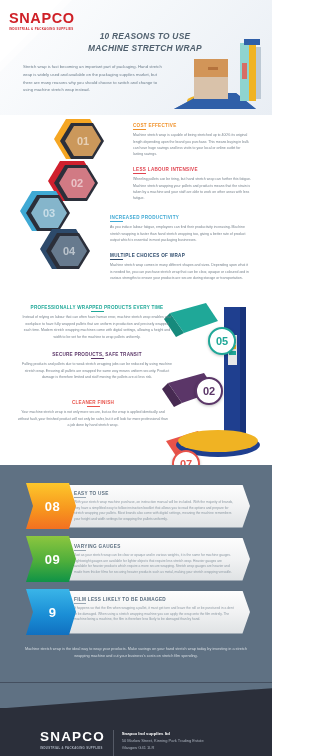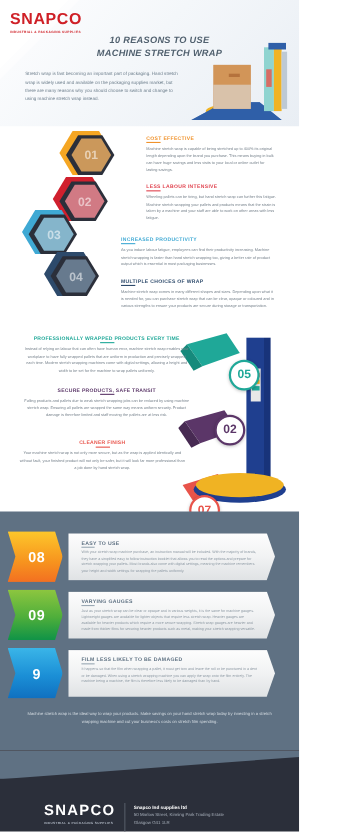--- a/index.html
+++ b/index.html
@@ -102,21 +102,21 @@
   }
 
   
   .arrow-section {
     background:#5f7183; padding:18px 0 22px; position:relative;
   }
   .arrow-row {
     position:relative; height:46px; margin:0 0 7px 0; padding-left:22px;
   }
   .chevron {
-    position:absolute; left:7px; top:0;
+    position:absolute; left:26px; top:0;
     width:50px; height:46px; z-index:3;
     display:flex; align-items:center; justify-content:center;
     clip-path:polygon(0 0, 86% 0, 100% 50%, 86% 100%, 0 100%, 14% 50%);
   }
   .chevron span {
     font-size:13px; font-weight:bold; color:#ffffff;
     letter-spacing:0.5px; padding-left:3px;
   }
   .panel {
     position:absolute; left:62px; top:1.5px; right:22px; height:43px;

